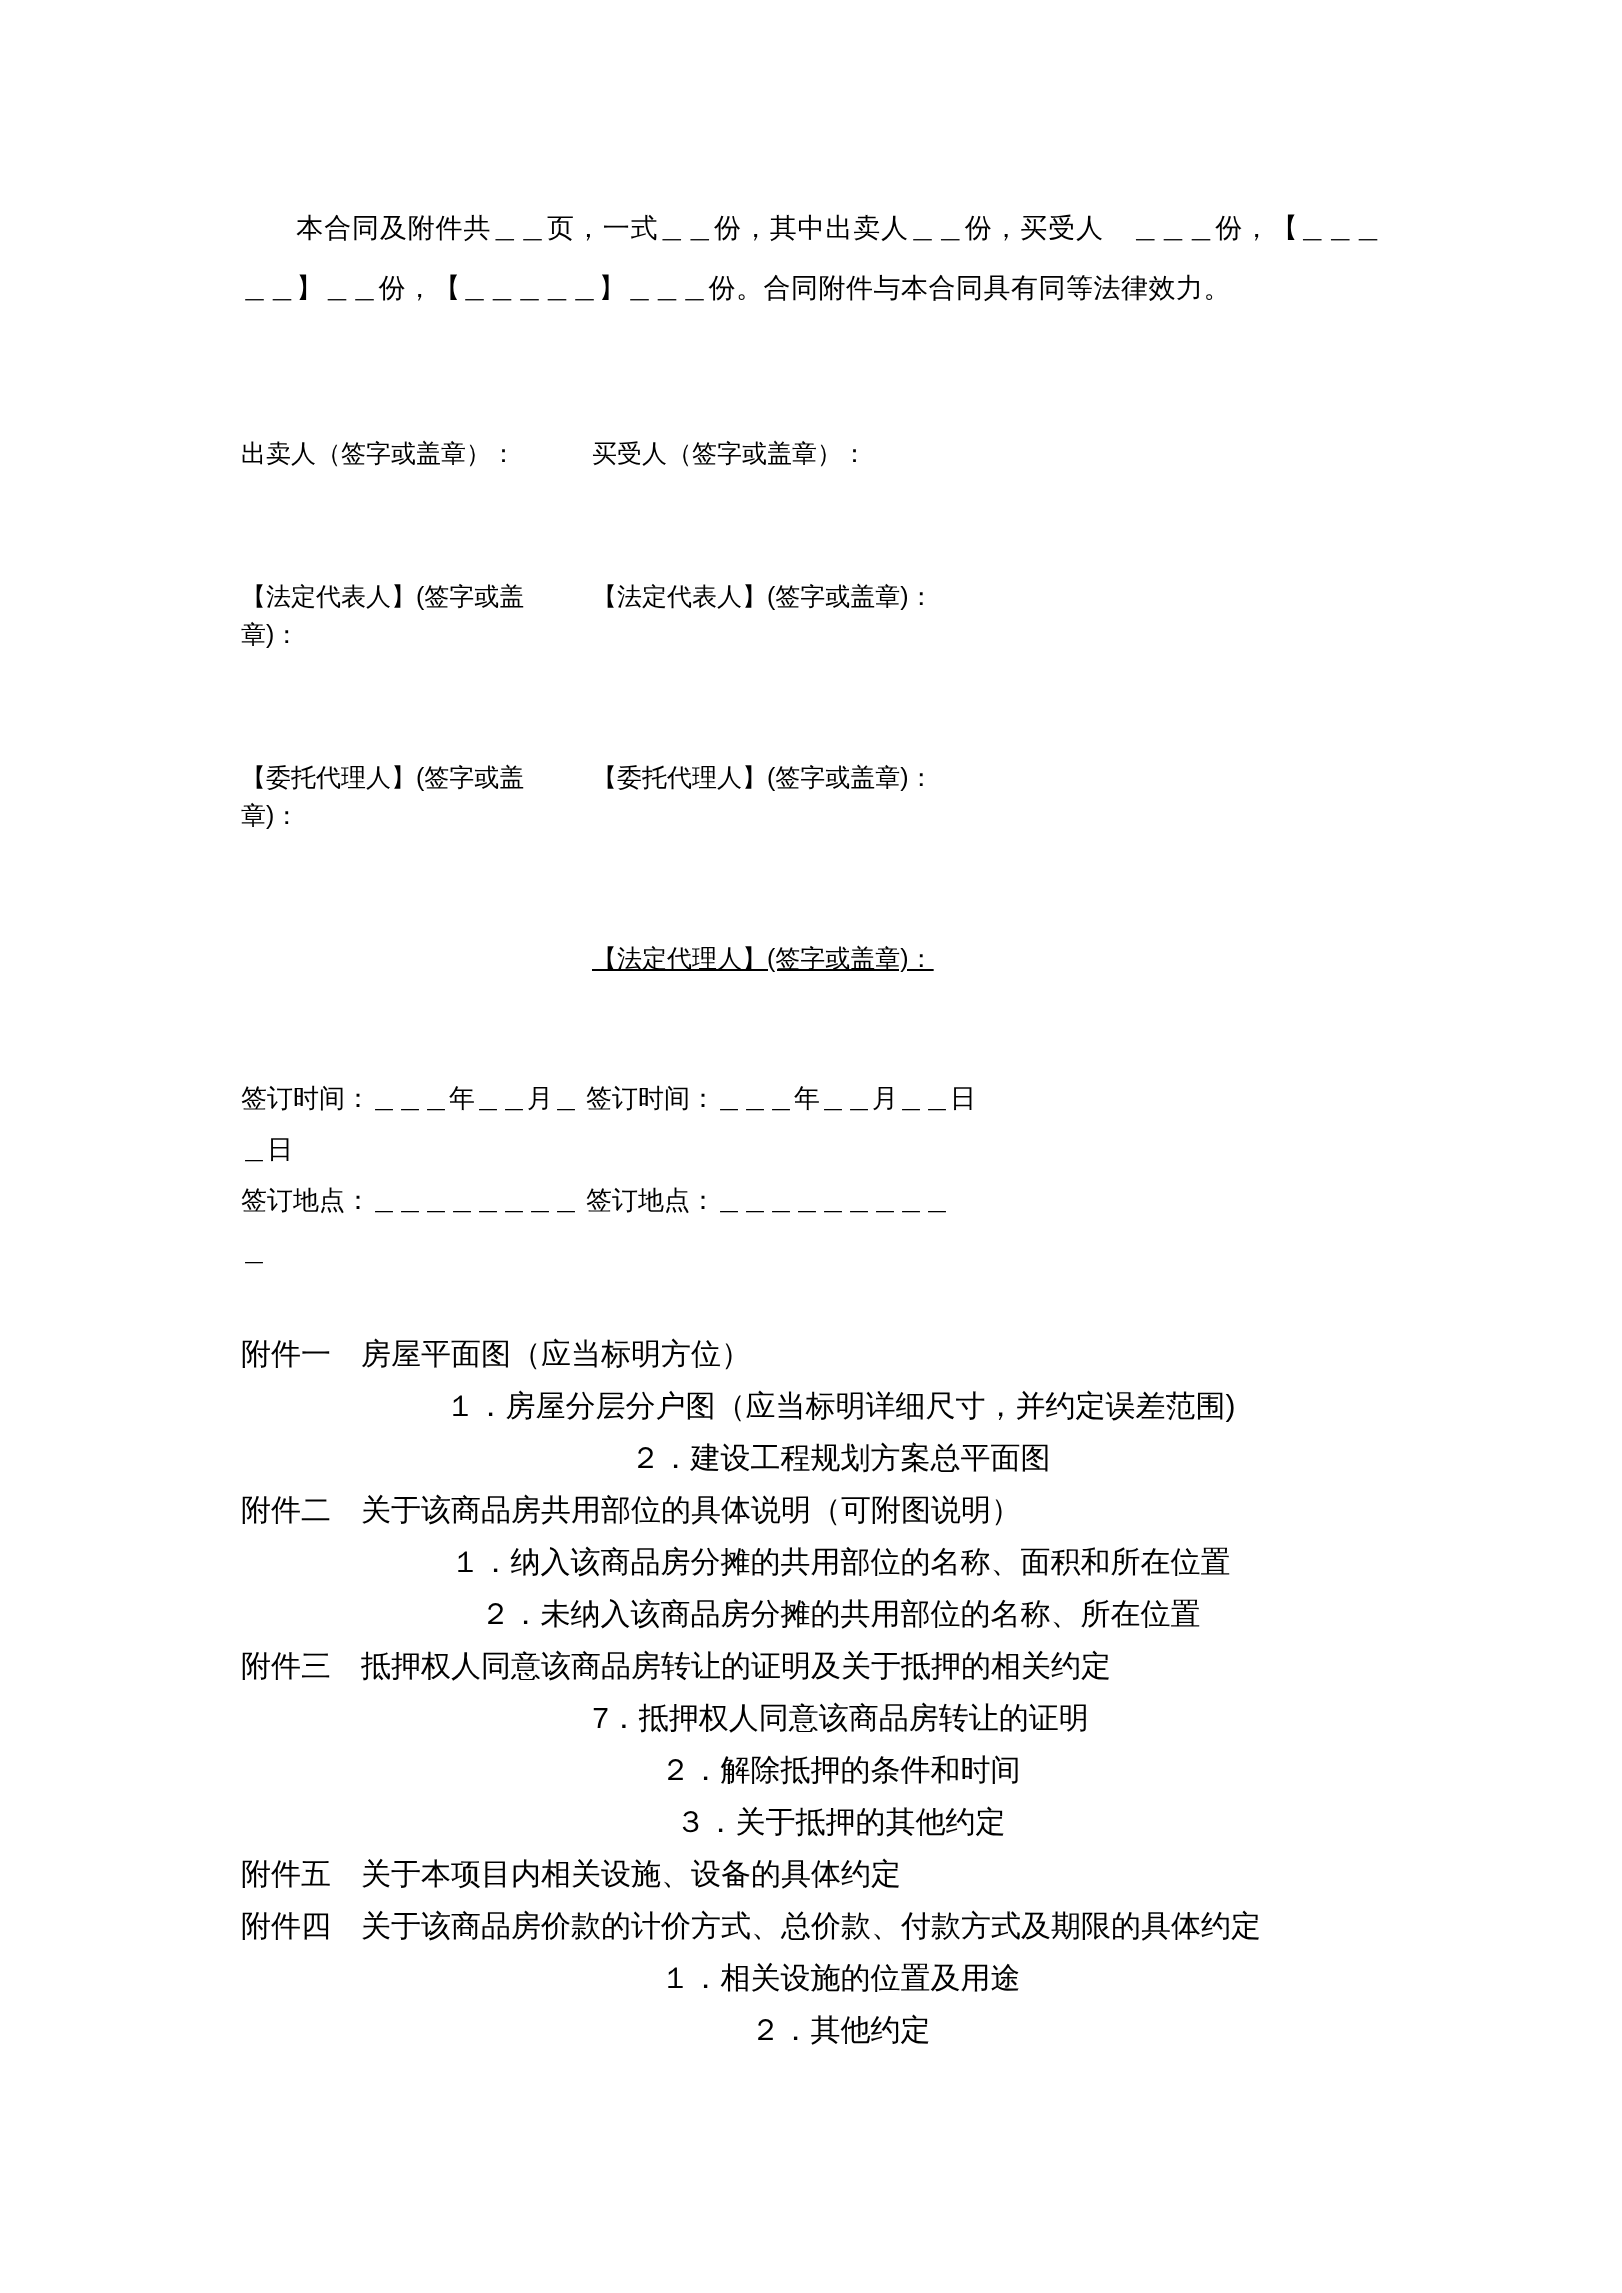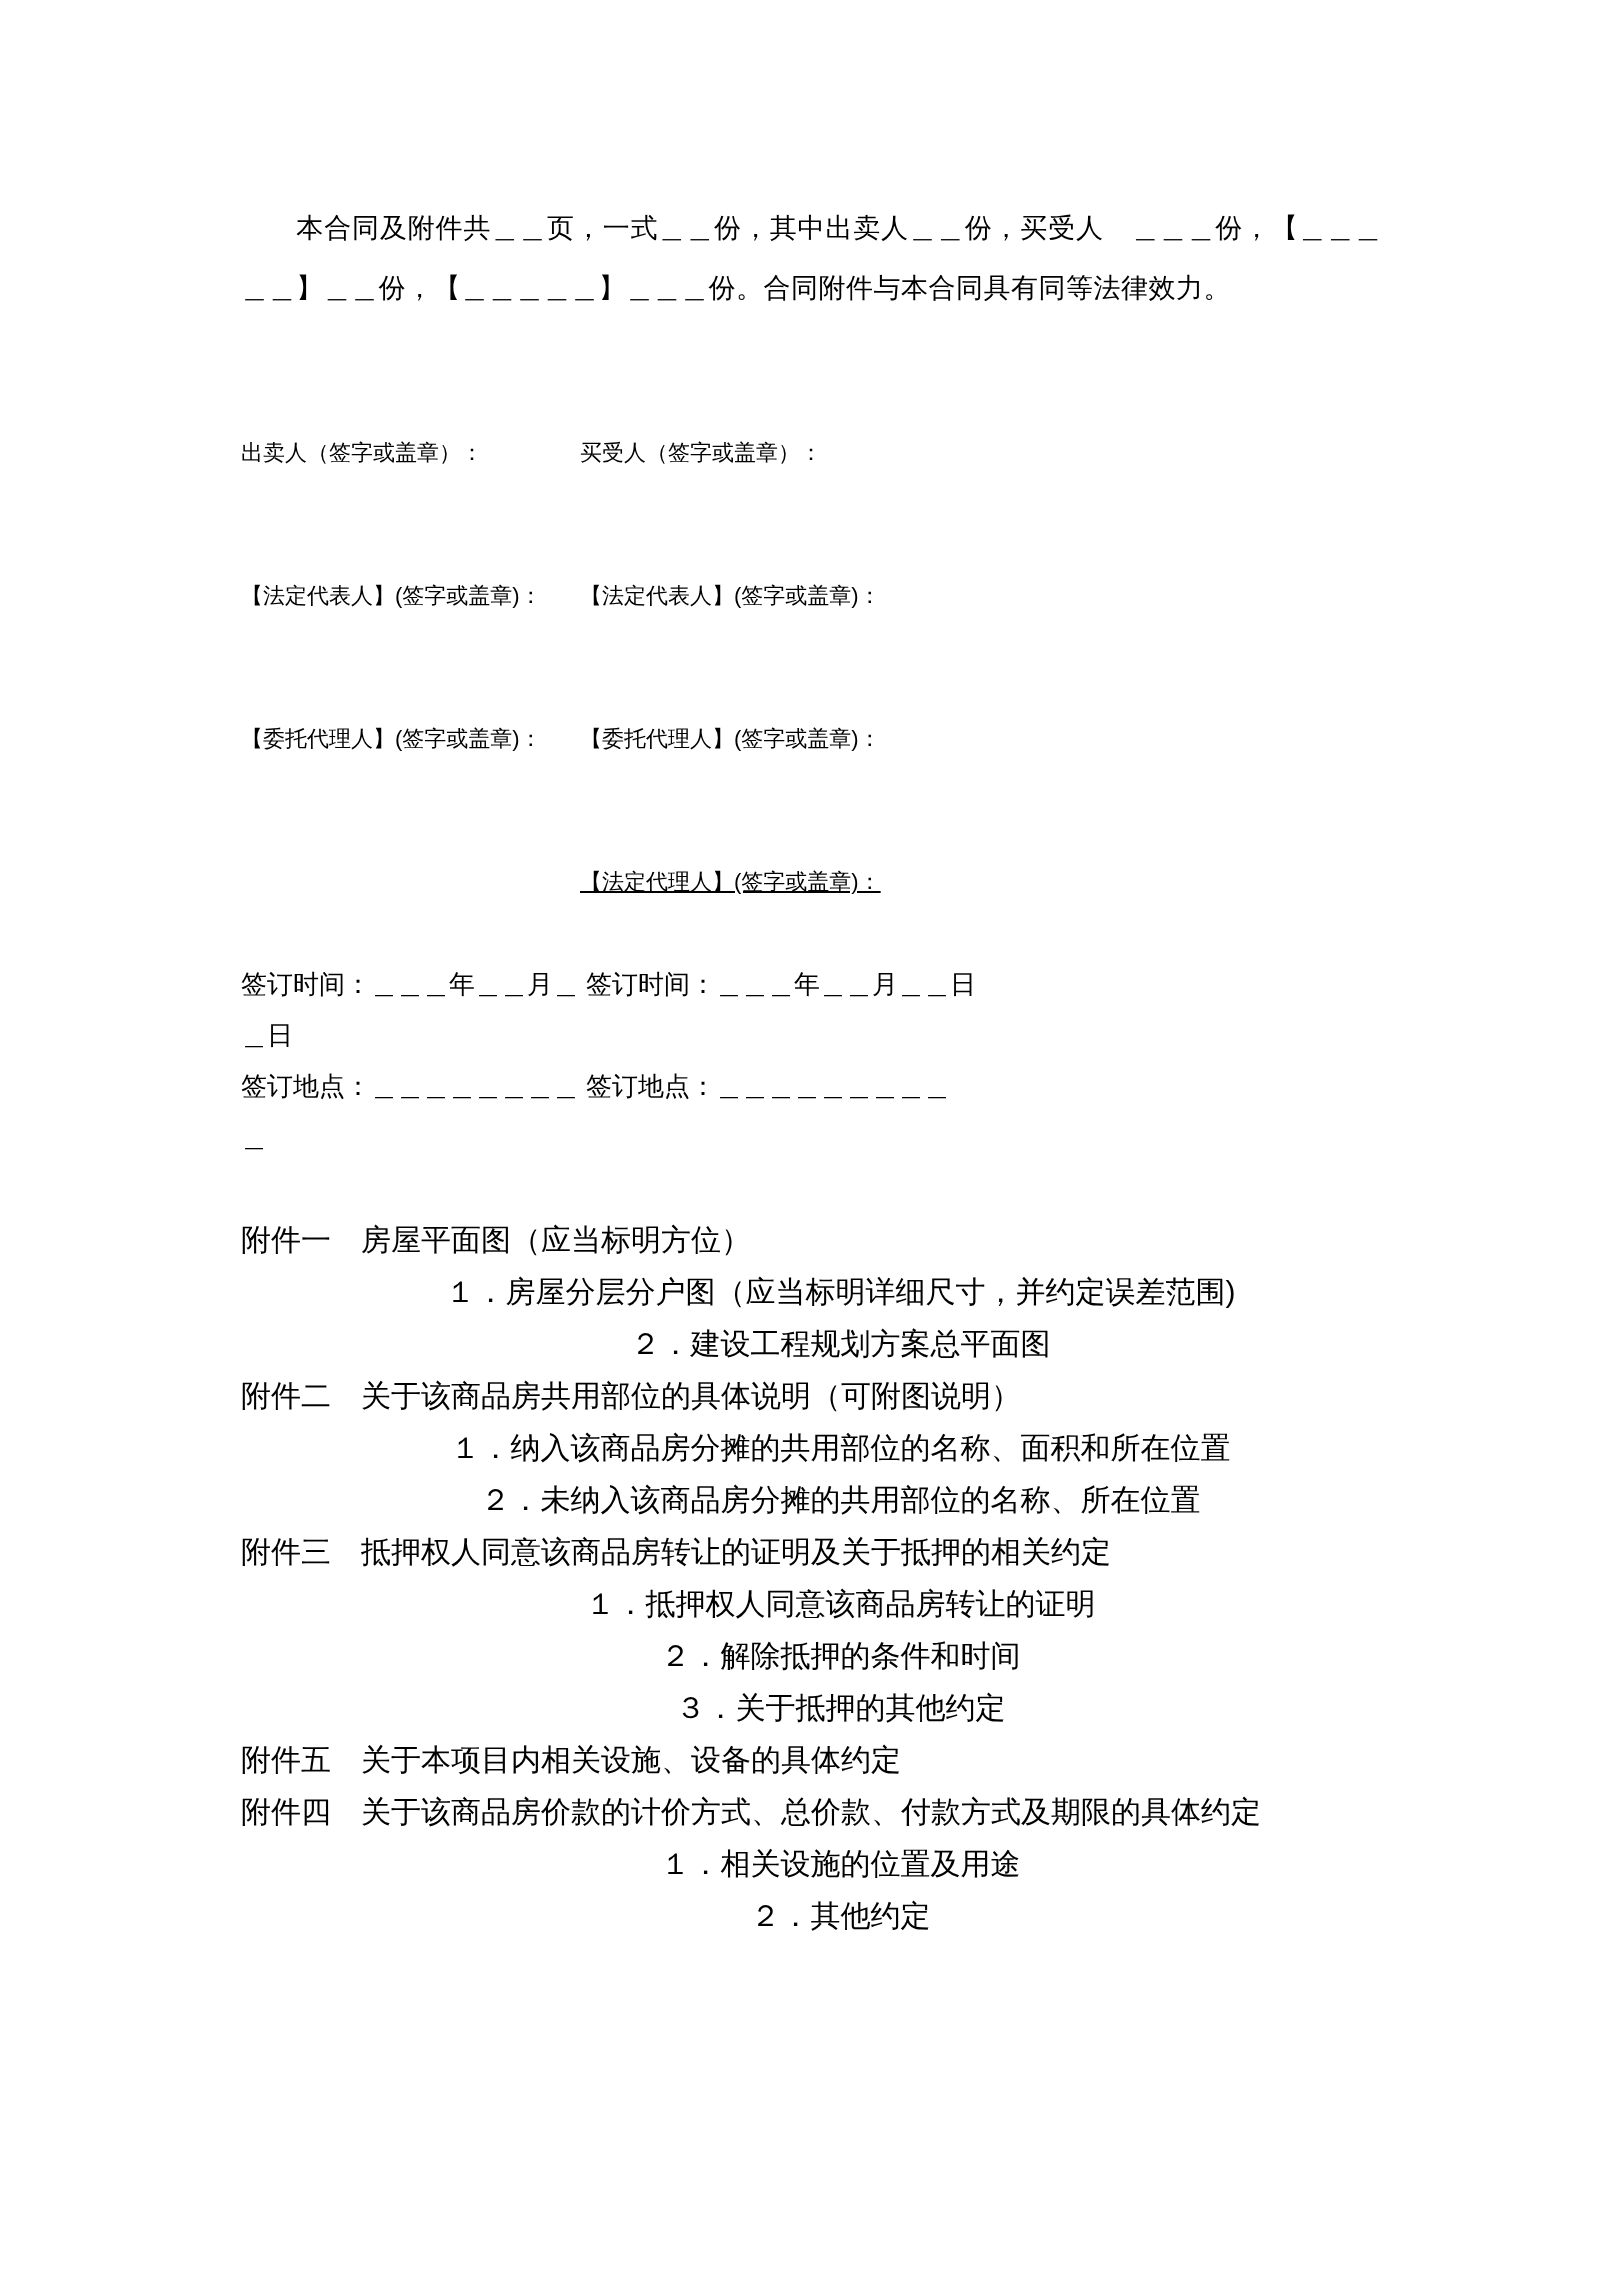--- a/index.html
+++ b/index.html
@@ -32,23 +32,24 @@
   }
   .intro .indent {
     display: inline-block;
     width: 55px;
   }
   .sig-block {
     margin-top: 116px;
   }
   .sig-row {
     display: flex;
-    font-size: 22px;
+    font-size: 25px;
     line-height: 38px;
     margin-bottom: 107px;
+    gap: 12px;
   }
   .sig-row .col-left {
     width: 339px;
     flex: 0 0 339px;
   }
   .sig-row .col-right {
     flex: 1 1 auto;
   }
   .sig-row.gap-big {
     margin-bottom: 105px;
@@ -136,21 +137,21 @@
 
     <div class="app-title">附件一　房屋平面图（应当标明方位）</div>
     <div class="sub">１．房屋分层分户图（应当标明详细尺寸，并约定误差范围)</div>
     <div class="sub">２．建设工程规划方案总平面图</div>
 
     <div class="app-title">附件二　关于该商品房共用部位的具体说明（可附图说明）</div>
     <div class="sub">１．纳入该商品房分摊的共用部位的名称、面积和所在位置</div>
     <div class="sub">２．未纳入该商品房分摊的共用部位的名称、所在位置</div>
 
     <div class="app-title">附件三　抵押权人同意该商品房转让的证明及关于抵押的相关约定</div>
-    <div class="sub">１．抵押权人同意该商品房转让的证明</div>
+    <div class="sub">7．抵押权人同意该商品房转让的证明</div>
     <div class="sub">２．解除抵押的条件和时间</div>
     <div class="sub">３．关于抵押的其他约定</div>
 
     <div class="app-title">附件五　关于本项目内相关设施、设备的具体约定</div>
 
     <div class="app-title">附件四　关于该商品房价款的计价方式、总价款、付款方式及期限的具体约定</div>
     <div class="sub">１．相关设施的位置及用途</div>
     <div class="sub">２．其他约定</div>
 
   </div>

